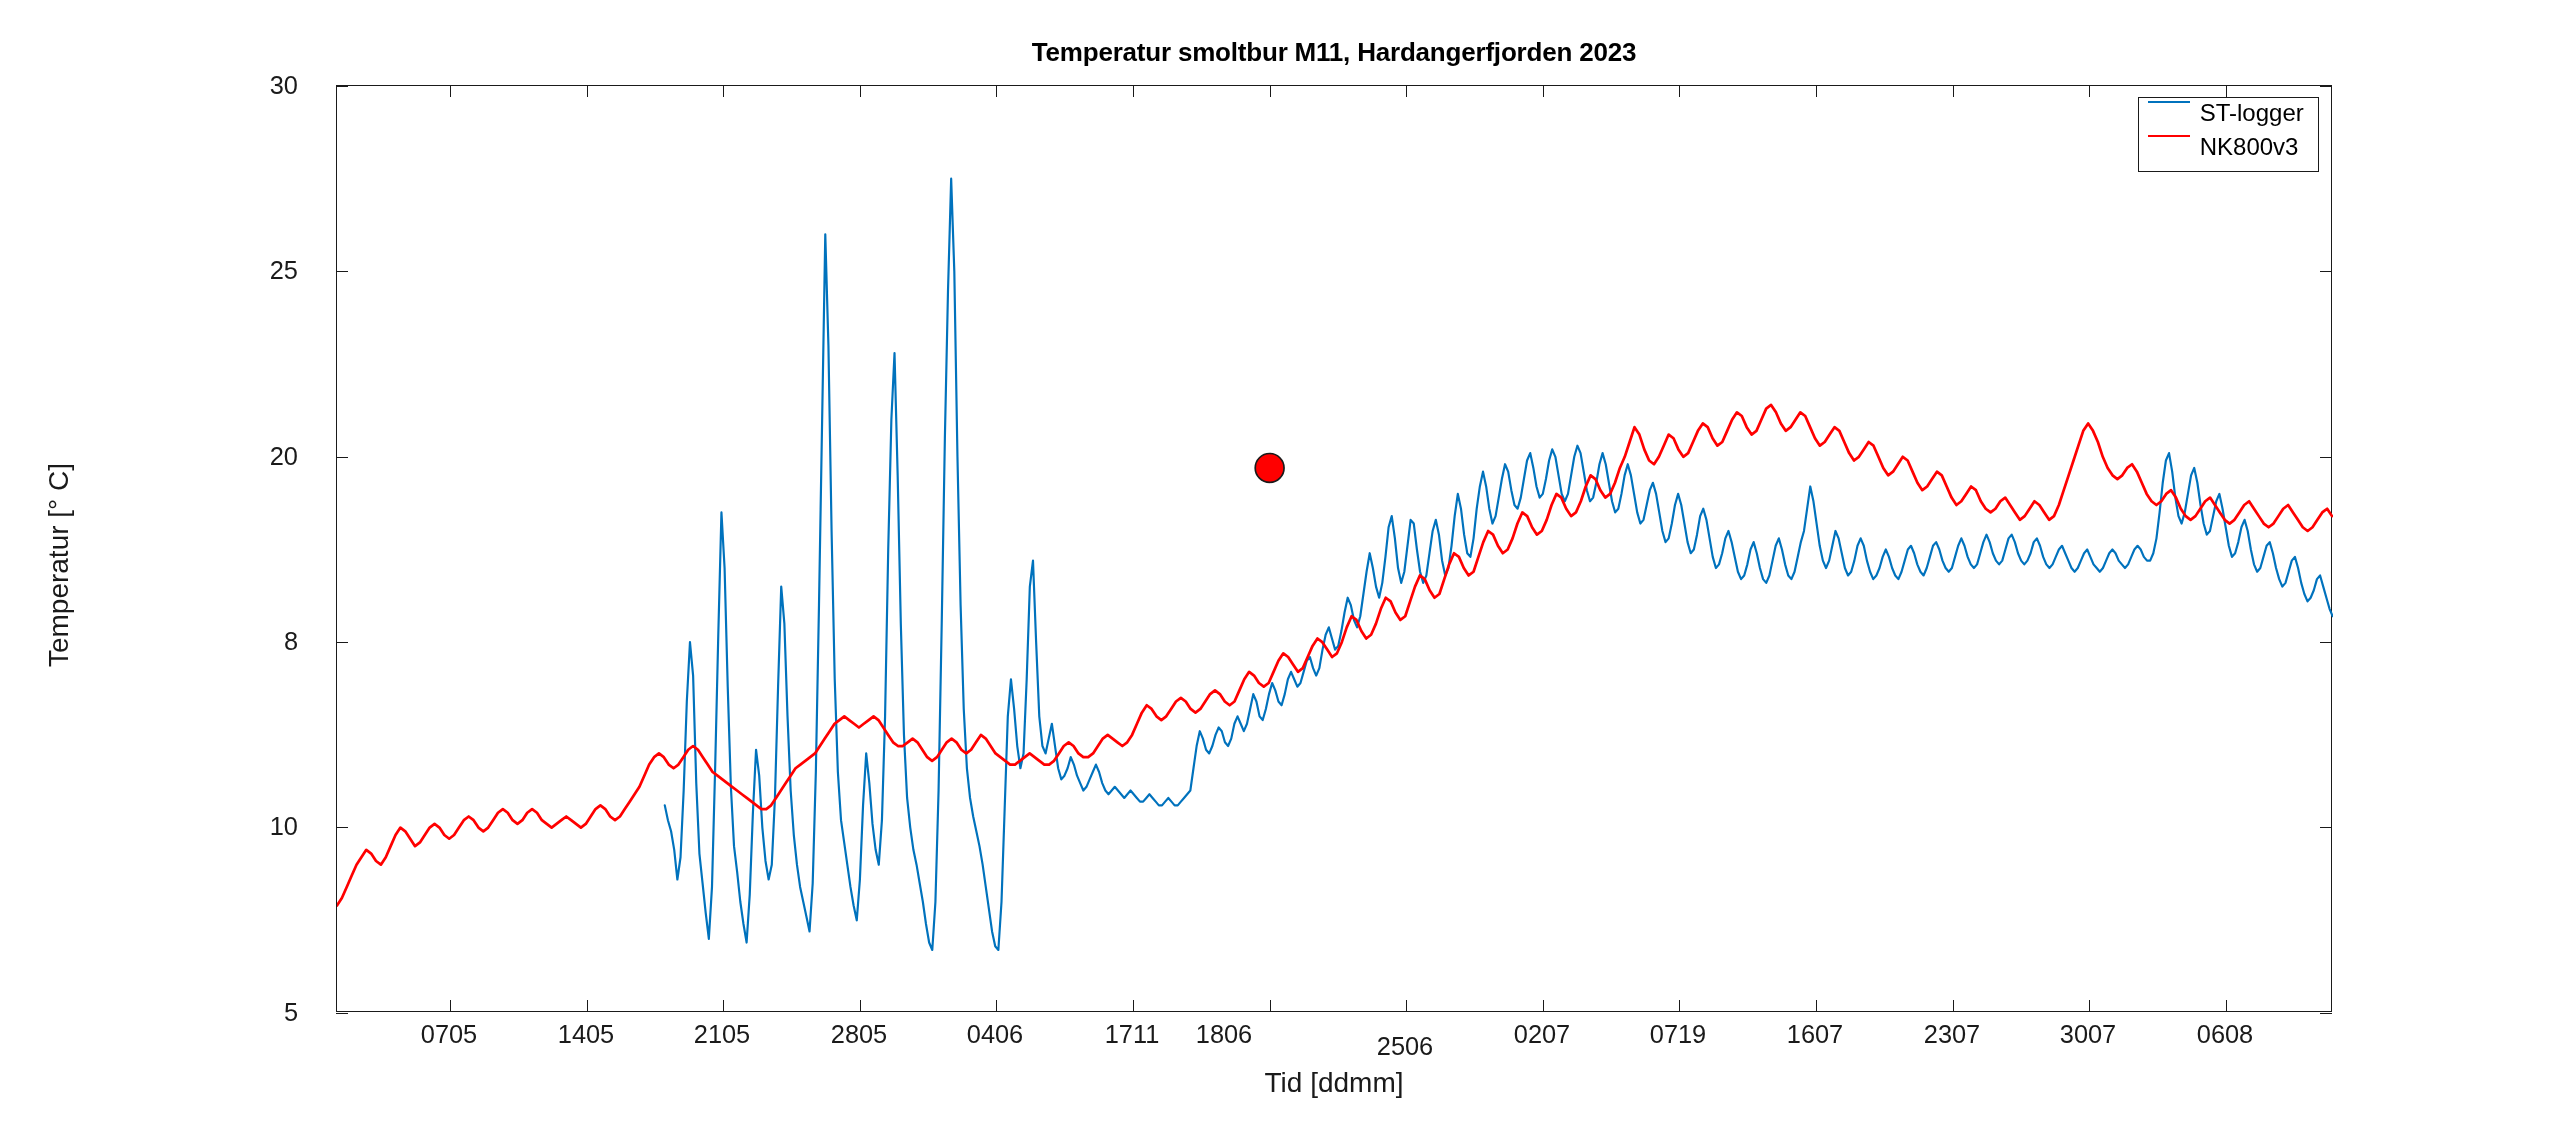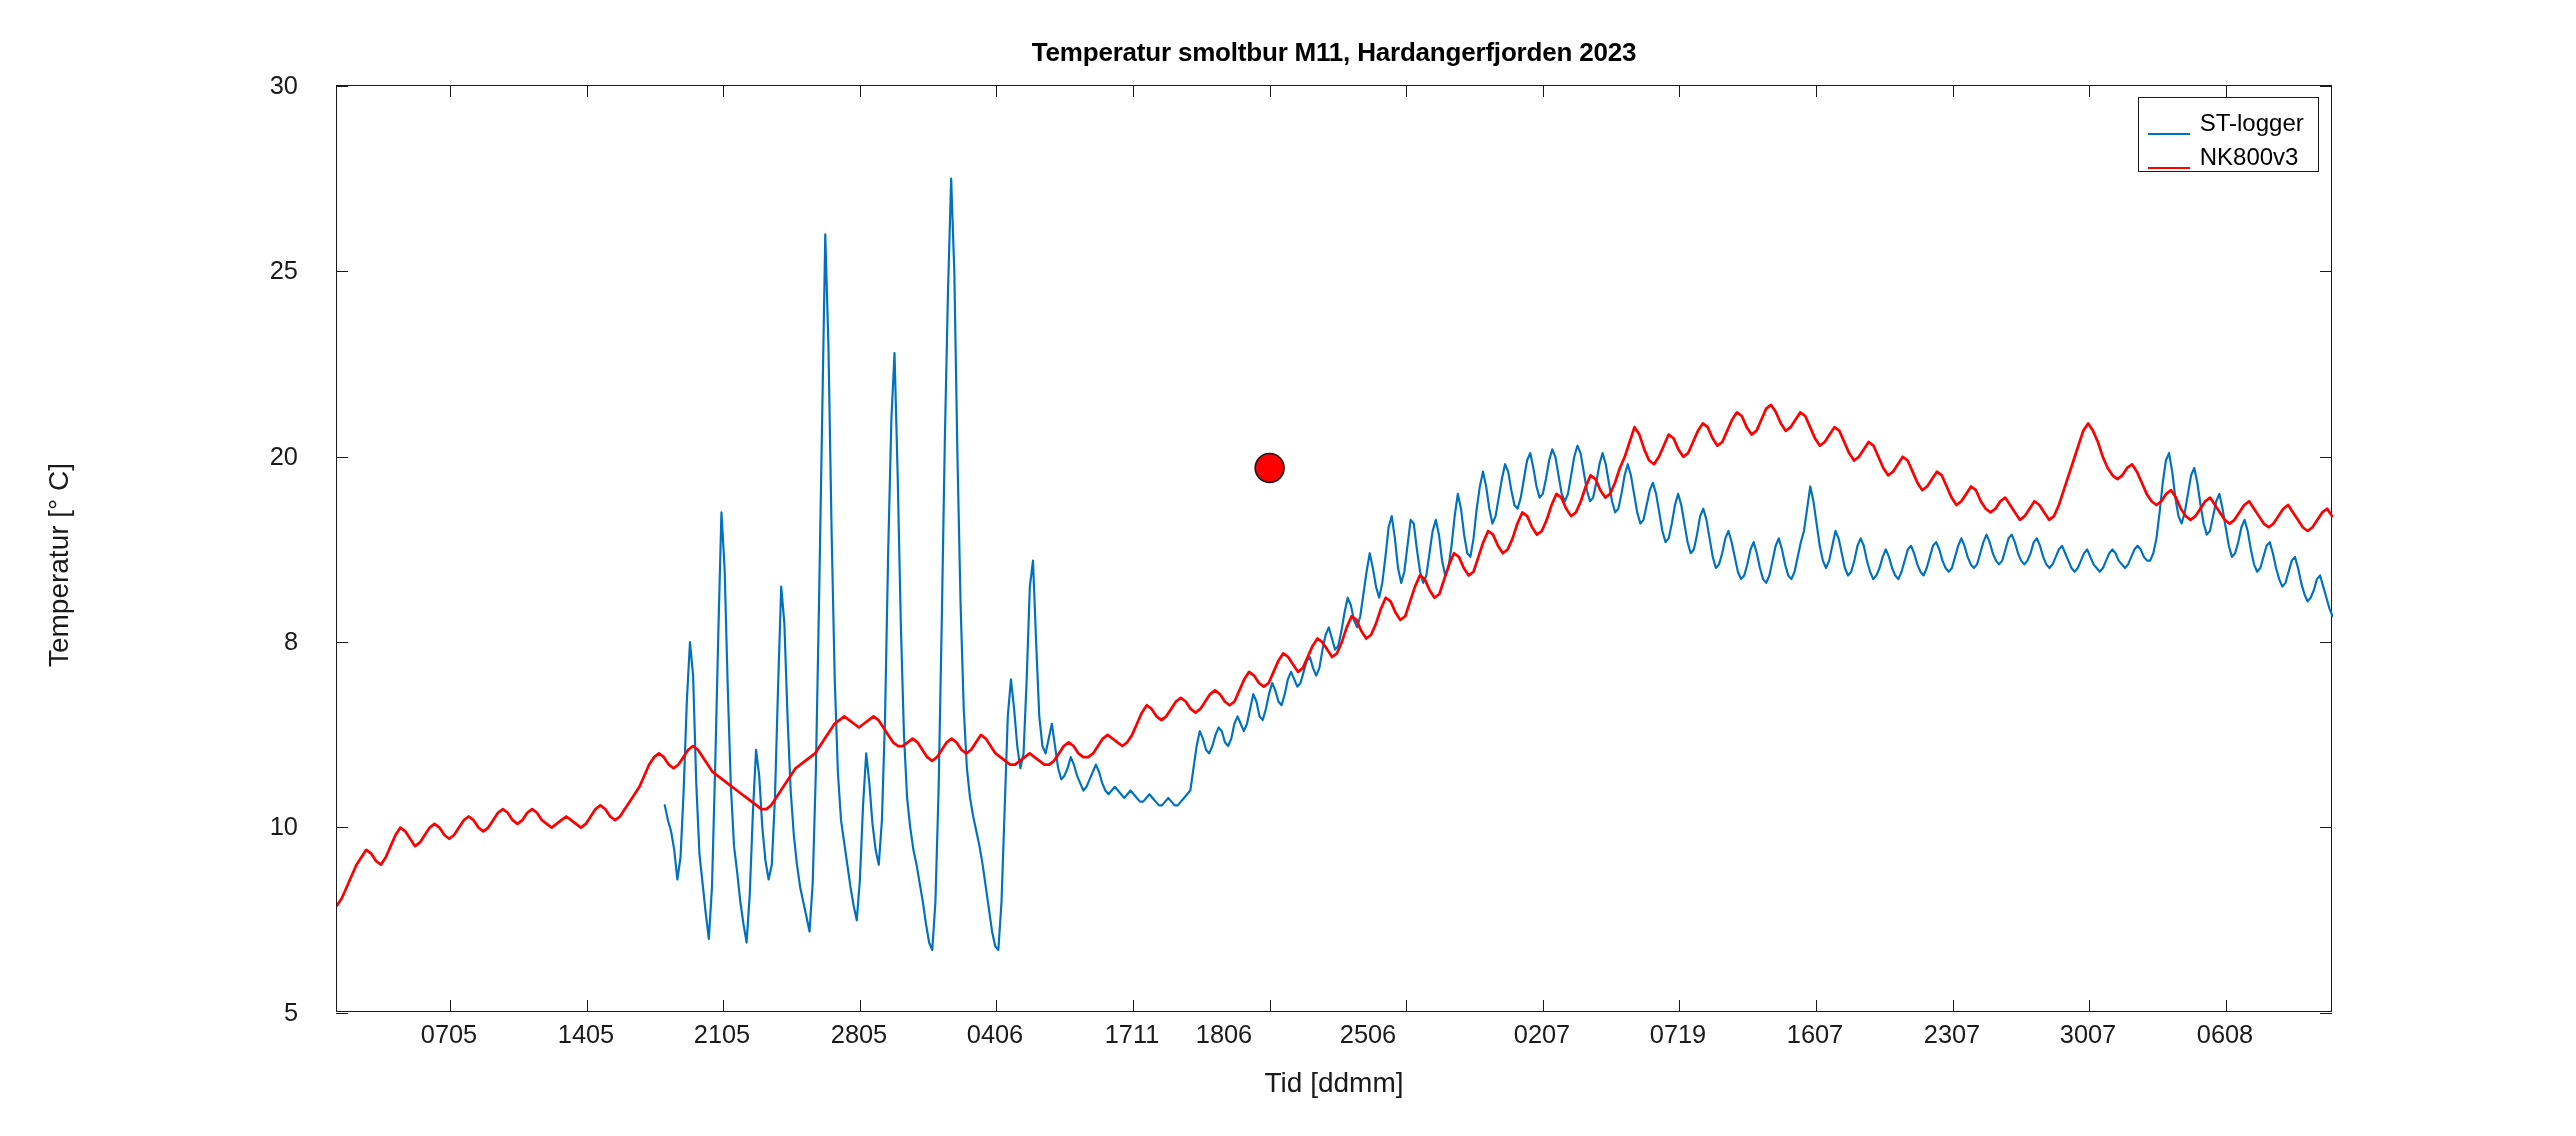--- a/index.html
+++ b/index.html
@@ -56,21 +56,21 @@
     text-align:center;font-size:28px;color:#1a1a1a;white-space:nowrap;
     font-family:"Liberation Sans",sans-serif;
   }
 
   
   #legend{
     position:absolute;left:2138px;top:97px;width:181px;height:75px;
     border:1.3px solid #1a1a1a;background:#fff;box-sizing:border-box;
     padding:3.4px 0 0 0;
   }
-  .legend-row{position:relative;height:34px;display:flex;align-items:flex-end;}
+  .legend-row{position:relative;height:34px;display:flex;align-items:flex-start;}
   .legend-swatch{width:42px;height:0;margin-left:8.5px;margin-right:10.2px;
       border-top:2.5px solid #000;flex:0 0 auto;}
   .legend-text{font-size:24px;color:#000;white-space:nowrap;
       font-family:"Liberation Sans",sans-serif;line-height:1;}
 </style>
 </head>
 <body>
 
 <div id="figure">
 
@@ -89,21 +89,21 @@
       <span style="top: 0px;">30</span>
     </div>
   <div id="xtick-labels">
       <span style="left: 113px;">0705</span>
       <span style="left: 250px;">1405</span>
       <span style="left: 386px;">2105</span>
       <span style="left: 523px;">2805</span>
       <span style="left: 659px;">0406</span>
       <span style="left: 796px;">1711</span>
       <span style="left: 888px;">1806</span>
-      <span style="left: 1032px;">2506</span>
+      <span style="left: 1069px; margin-top: 12px;">2506</span>
       <span style="left: 1206px;">0207</span>
       <span style="left: 1342px;">0719</span>
       <span style="left: 1479px;">1607</span>
       <span style="left: 1616px;">2307</span>
       <span style="left: 1752px;">3007</span>
       <span style="left: 1889px; text-align: center;">0608</span>
     </div>
 
   <div id="plot-box">
     <svg id="plot-svg" viewBox="0 0 2354 1093" preserveAspectRatio="none">

